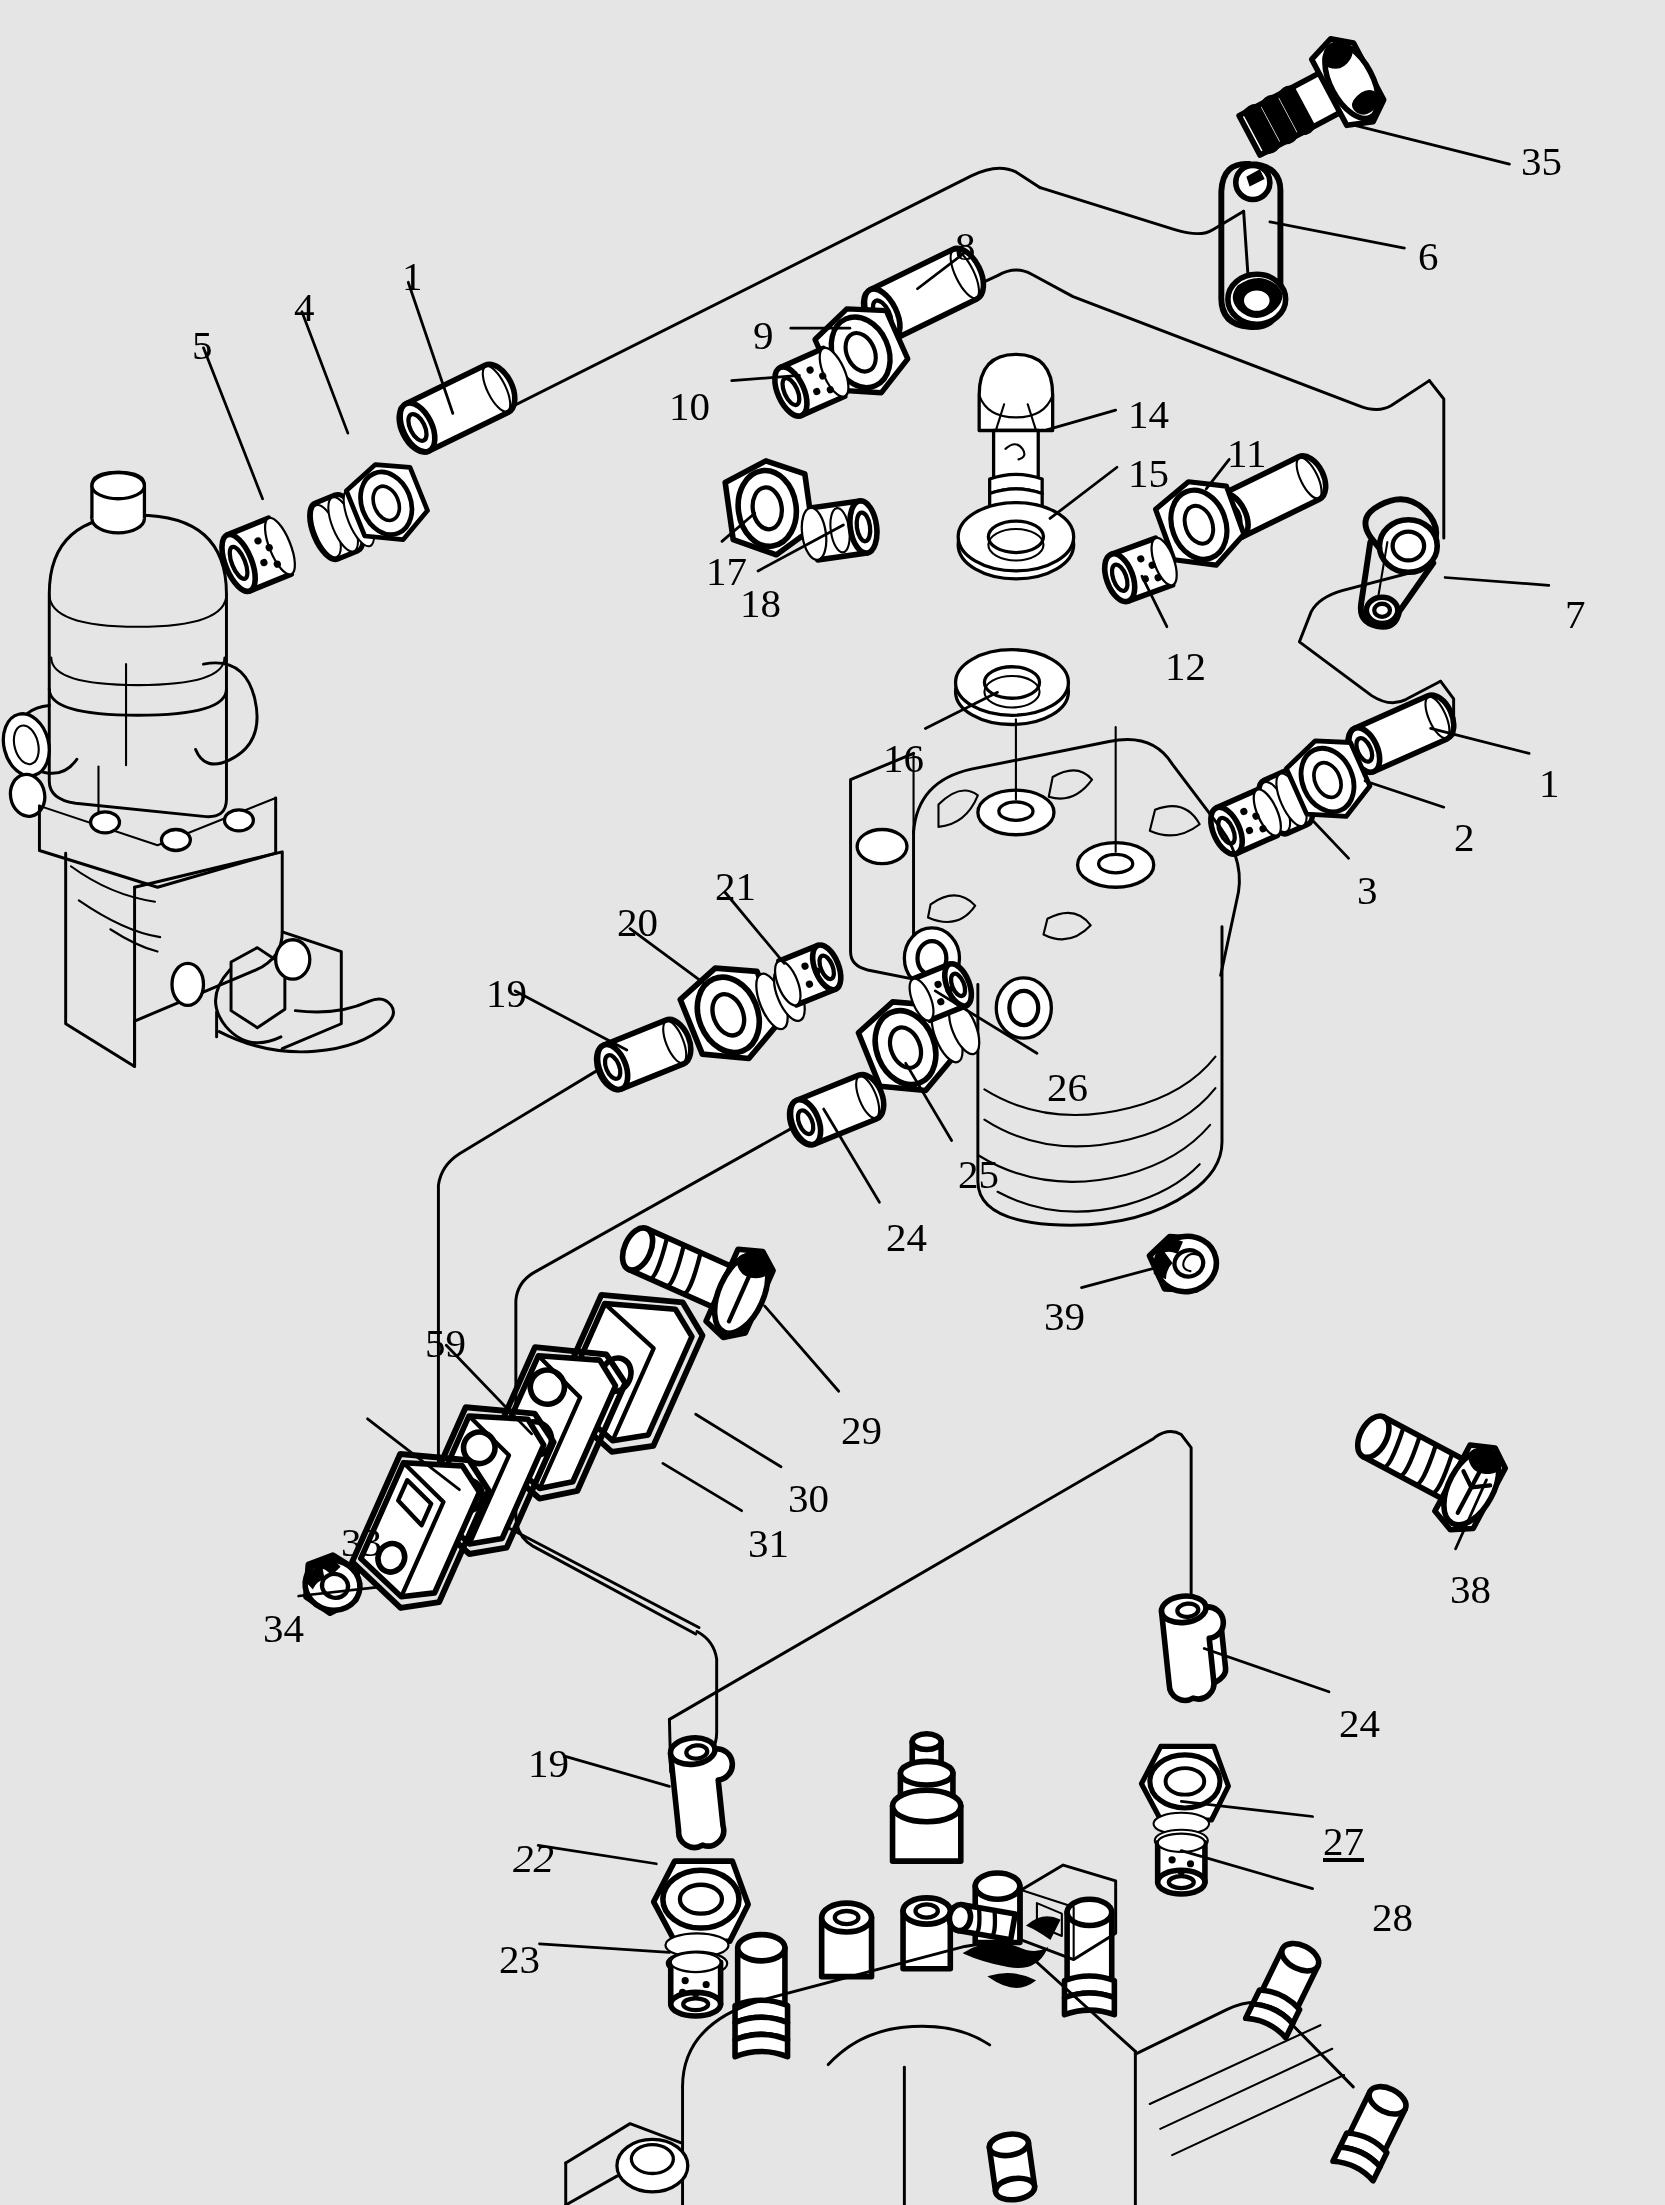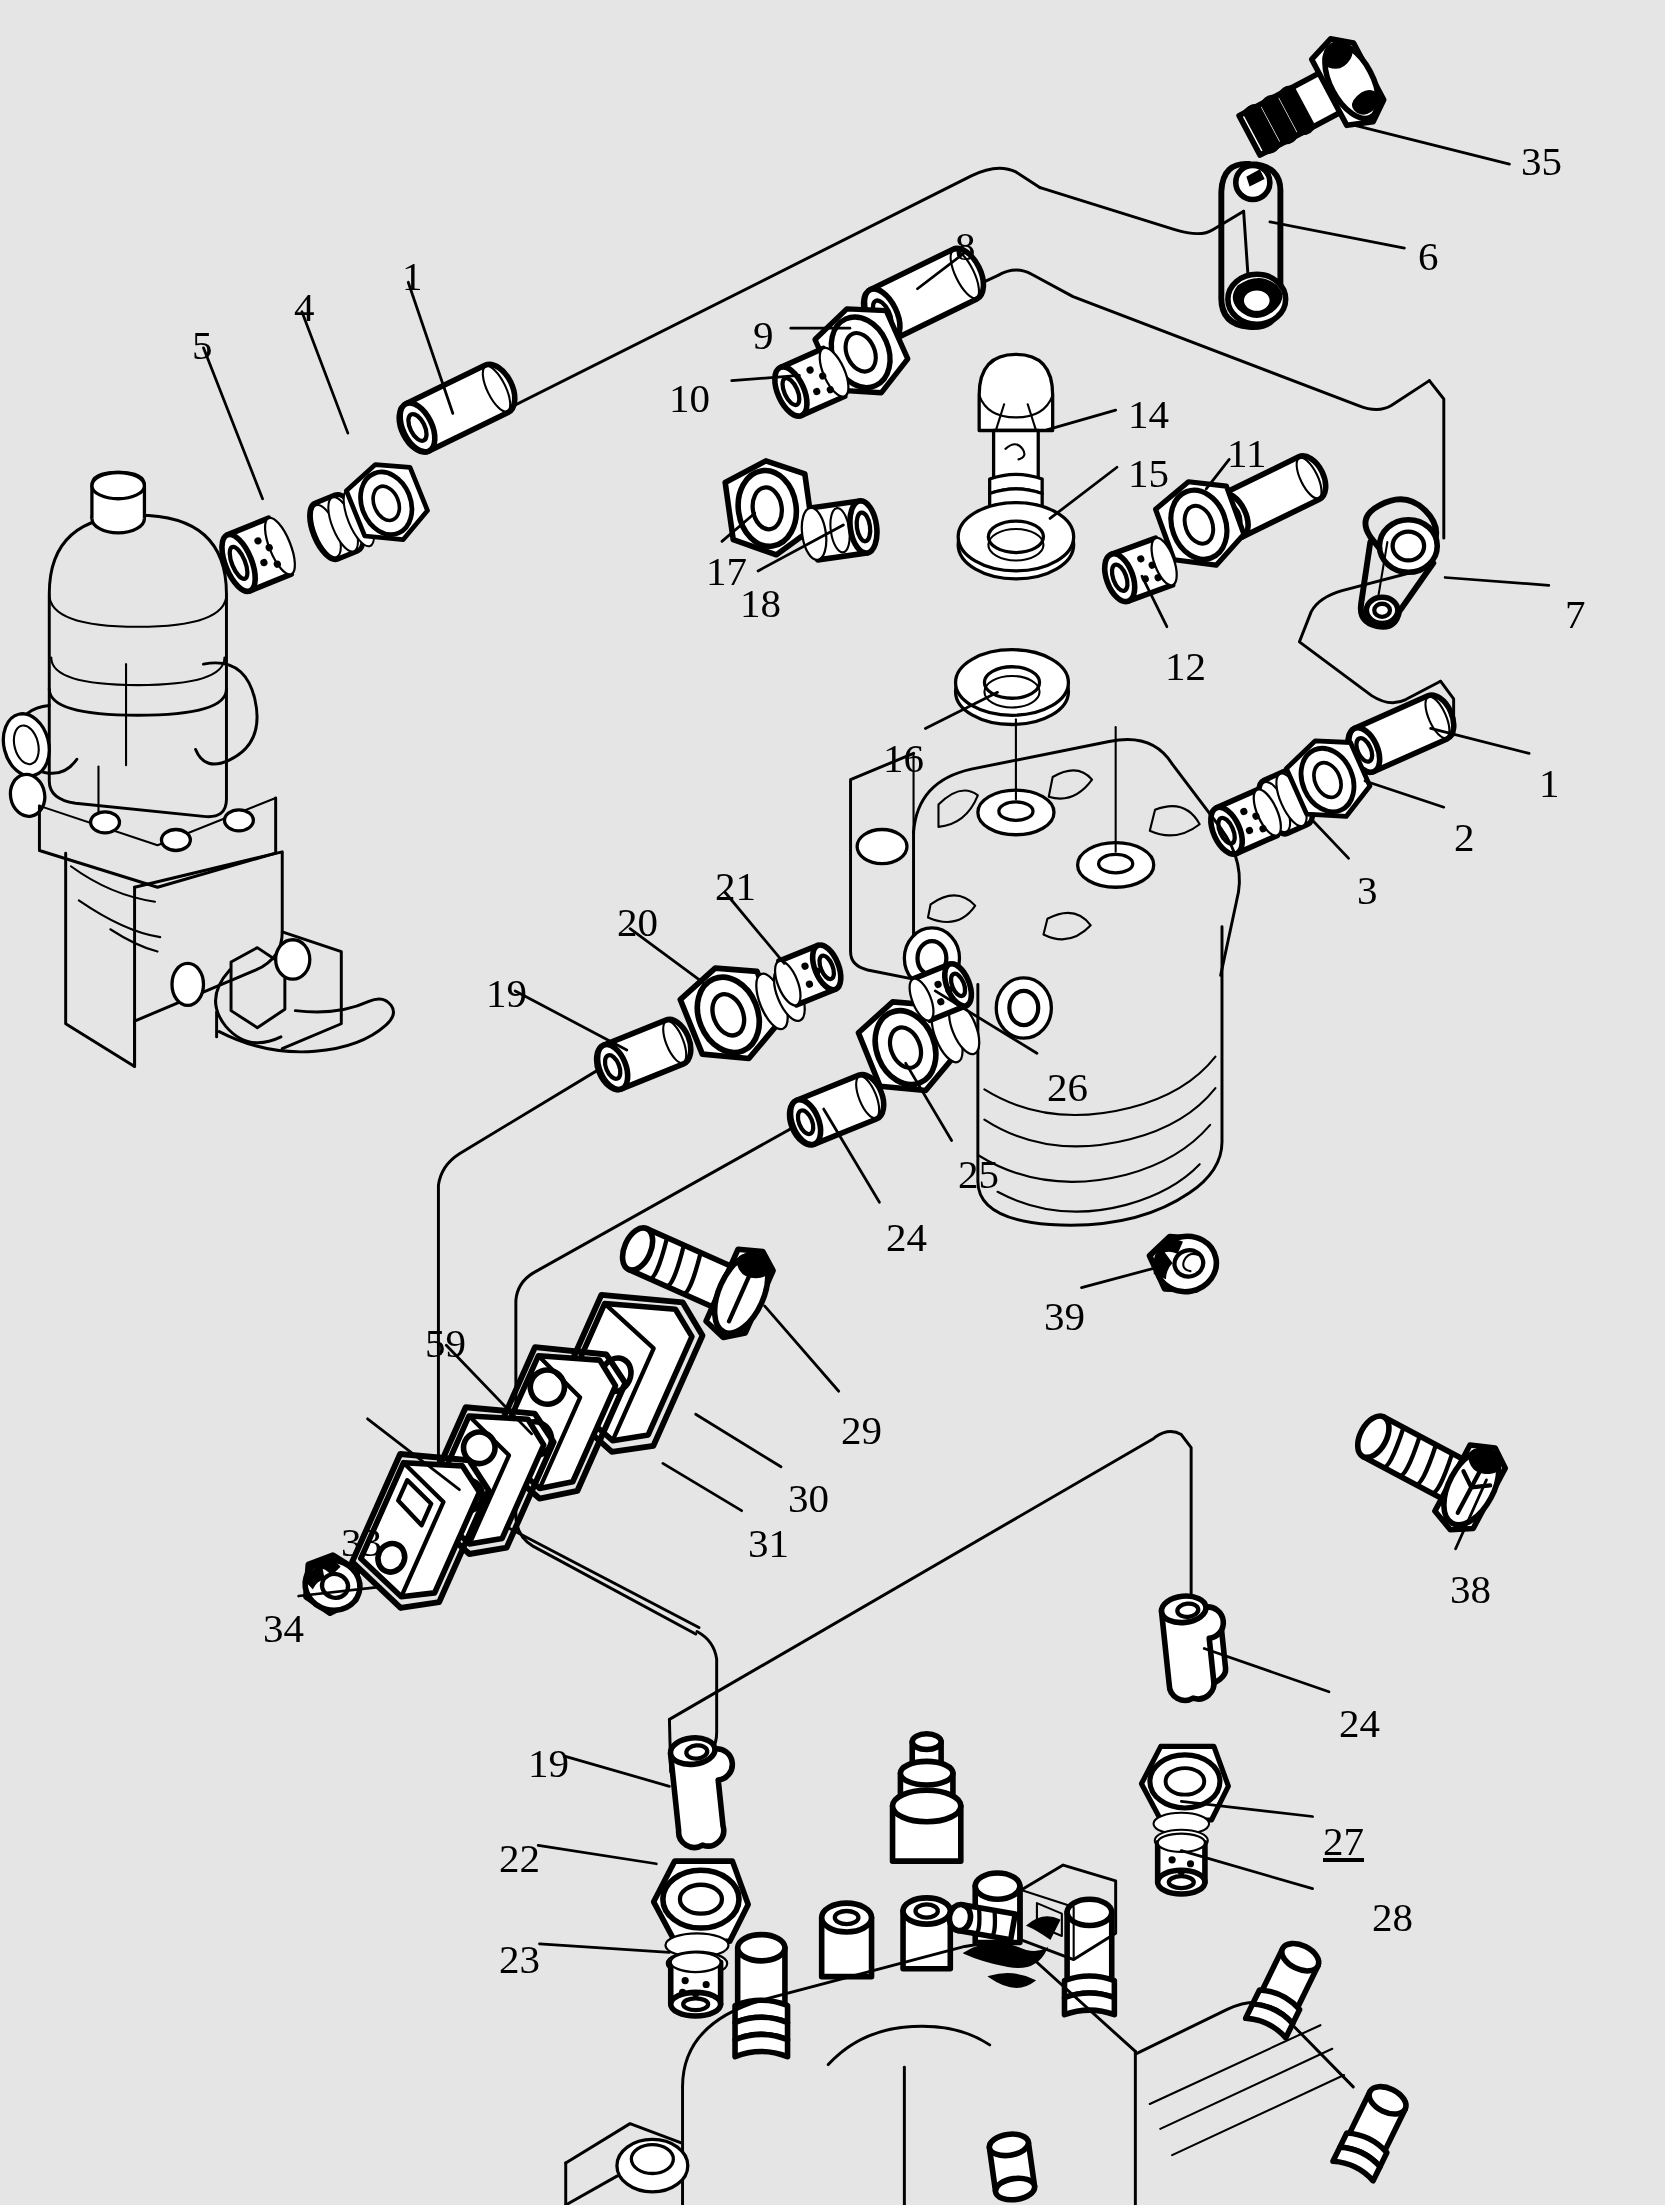--- a/index.html
+++ b/index.html
@@ -614,21 +614,21 @@
   </svg>
 
   <div id="callout-layer">
       <div class="callout" style="left: 1521px; top: 141px;">35</div>
       <div class="callout" style="left: 1418px; top: 236px;">6</div>
       <div class="callout" style="left: 955px; top: 226px;">8</div>
       <div class="callout" style="left: 402px; top: 256px;">1</div>
       <div class="callout" style="left: 294px; top: 287px;">4</div>
       <div class="callout" style="left: 753px; top: 315px;">9</div>
       <div class="callout" style="left: 192px; top: 325px;">5</div>
-      <div class="callout" style="left: 669px; top: 378px;">10</div>
+      <div class="callout" style="left: 669px; top: 386px;">10</div>
       <div class="callout" style="left: 1128px; top: 394px;">14</div>
       <div class="callout" style="left: 1128px; top: 453px;">15</div>
       <div class="callout" style="left: 1227px; top: 433px;">11</div>
       <div class="callout" style="left: 1565px; top: 594px;">7</div>
       <div class="callout" style="left: 706px; top: 551px;">17</div>
       <div class="callout" style="left: 740px; top: 583px;">18</div>
       <div class="callout" style="left: 1165px; top: 646px;">12</div>
       <div class="callout" style="left: 1539px; top: 763px;">1</div>
       <div class="callout" style="left: 1454px; top: 817px;">2</div>
       <div class="callout" style="left: 883px; top: 738px;">16</div>
@@ -643,19 +643,19 @@
       <div class="callout" style="left: 841px; top: 1410px;">29</div>
       <div class="callout" style="left: 341px; top: 1478px; margin-top: 44px;">33</div>
       <div class="callout" style="left: 788px; top: 1478px;">30</div>
       <div class="callout" style="left: 748px; top: 1523px;">31</div>
       <div class="callout" style="left: 1450px; top: 1569px;">38</div>
       <div class="callout" style="left: 1044px; top: 1296px;">39</div>
       <div class="callout" style="left: 263px; top: 1608px;">34</div>
       <div class="callout" style="left: 1339px; top: 1703px;">24</div>
       <div class="callout" style="left: 528px; top: 1743px;">19</div>
       <div class="callout" style="left: 1323px; top: 1821px; text-decoration: underline;">27</div>
-      <div class="callout" style="left: 499px; top: 1838px;">22</div>
+      <div class="callout" style="left: 513px; top: 1838px; font-style: italic;">22</div>
       <div class="callout" style="left: 1326px; top: 1897px; margin-left: 46px;">28</div>
       <div class="callout" style="left: 499px; top: 1939px;">23</div>
     </div>
 
 </div>
 
 
 </body></html>

